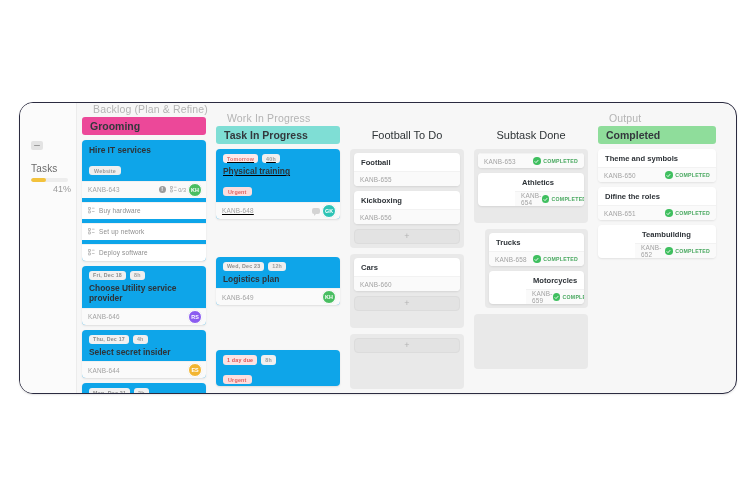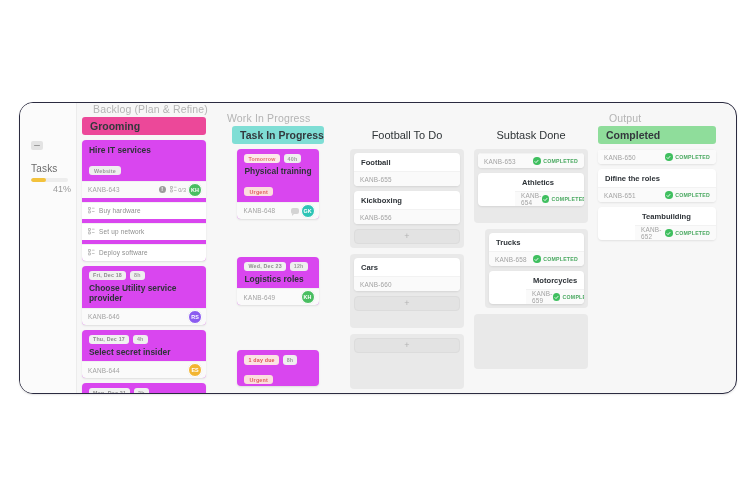--- a/index.html
+++ b/index.html
@@ -70,21 +70,21 @@
   .group-title {
     height: 23px; padding-left: 16px;
     font-size: 10.5px; color: #b4b4b4;
     letter-spacing: .15px;
     display: flex; align-items: flex-end;
     padding-bottom: 2px;
   }
   .group-cols { display: flex; flex: 1; }
   .col { display: flex; flex-direction: column; padding: 0 5px; }
   .col-w-grooming  { width: 134px; }
-  .col-w-wip       { width: 134px; align-items: center; }
+  .col-w-wip       { width: 134px; }
   .col-w-std       { width: 124px; }
   .col-w-sdone     { width: 124px; }
   .col-w-completed { width: 128px; }
 
   .col-head {
     height: 18px; border-radius: 3px;
     display: flex; align-items: center;
     padding-left: 8px;
     font-size: 10.5px; font-weight: bold; color: #33383d;
     margin-bottom: 5px;
@@ -94,21 +94,21 @@
     padding-left: 0; font-size: 11px; color: #2f3437;
     font-weight: normal;
   }
 
   
   .lane { background: #e9e9e9; border-radius: 4px; padding: 4px; }
   .lane + .lane { margin-top: 6px; }
 
   
   .card {
-    background: #d946ef;
+    background: #0ea5e9;
     border-radius: 4px;
     box-shadow: 0 1px 2px rgba(0,0,0,.10);
     margin-bottom: 5px;
     overflow: hidden;
   }
   .card:last-child { margin-bottom: 0; }
   .card-body { padding: 5px 7px 0 7px; }
   .card-title { font-size: 8.4px; color: #2e3338; font-weight: 600; line-height: 1.25; }
 
   .chips { display: flex; gap: 4px; margin-bottom: 3px; flex-wrap: wrap; }
@@ -324,21 +324,21 @@
       </div>
     </div>
 
     <div class="group">
       <div class="group-title">Work In Progress</div>
       <div class="group-cols">
 
         <div class="col col-w-wip">
           <div class="col-head" id="head-wip" style="background: rgb(127, 222, 213);">Task In Progress</div>
           <div id="wip-cards">
-              <div style="margin-top: 0px;">
+              <div style="margin-top: 0px; text-decoration: underline;">
                 <div class="card">
                   <div class="card-body">
                     <div class="chips">
                       <span class="chip chip-pink">Tomorrow</span>
                       <span class="chip chip-gray">40h</span>
                     </div>
                     <div class="card-title">Physical training</div>
                   </div>
                   <div class="tag-row"><span class="tag tag-urgent">Urgent</span></div>
                   <div class="card-foot">
@@ -350,21 +350,21 @@
                   </div>
                 </div>
               </div>
               <div style="margin-top: 38px;">
                 <div class="card">
                   <div class="card-body">
                     <div class="chips">
                       <span class="chip chip-date">Wed, Dec 23</span>
                       <span class="chip chip-gray">12h</span>
                     </div>
-                    <div class="card-title">Logistics roles</div>
+                    <div class="card-title">Logistics plan</div>
                   </div>
                   <div class="card-foot">
                     <span class="card-code">KANB-649</span>
                     <div class="foot-right" style="margin-right: 14px;"></div>
                     <div class="avatar avatar-foot" style="background: rgb(73, 190, 97);">KH</div>
                   </div>
                 </div>
               </div>
               <div style="margin-top: 45px;">
                 <div class="card">
@@ -482,20 +482,21 @@
       </div>
     </div>
 
     <div class="group">
       <div class="group-title">Output</div>
       <div class="group-cols">
         <div class="col col-w-completed">
           <div class="col-head" id="head-completed" style="background: rgb(143, 221, 155);">Completed</div>
           <div id="completed-cards">
               <div class="mini-card">
+                <div class="mini-title">Theme and symbols</div>
                 <div class="mini-foot">
                   <span class="card-code">KANB-650</span>
                   <div class="completed-badge">
                     <div class="tick">
                       <svg width="5" height="5" viewBox="0 0 10 10">
                         <path d="M2 5.2 L4 7.2 L8 2.8" stroke="#fff" stroke-width="1.8" fill="none" stroke-linecap="round" stroke-linejoin="round"></path>
                       </svg>
                     </div>
                     <span class="completed-text">COMPLETED</span>
                   </div>

